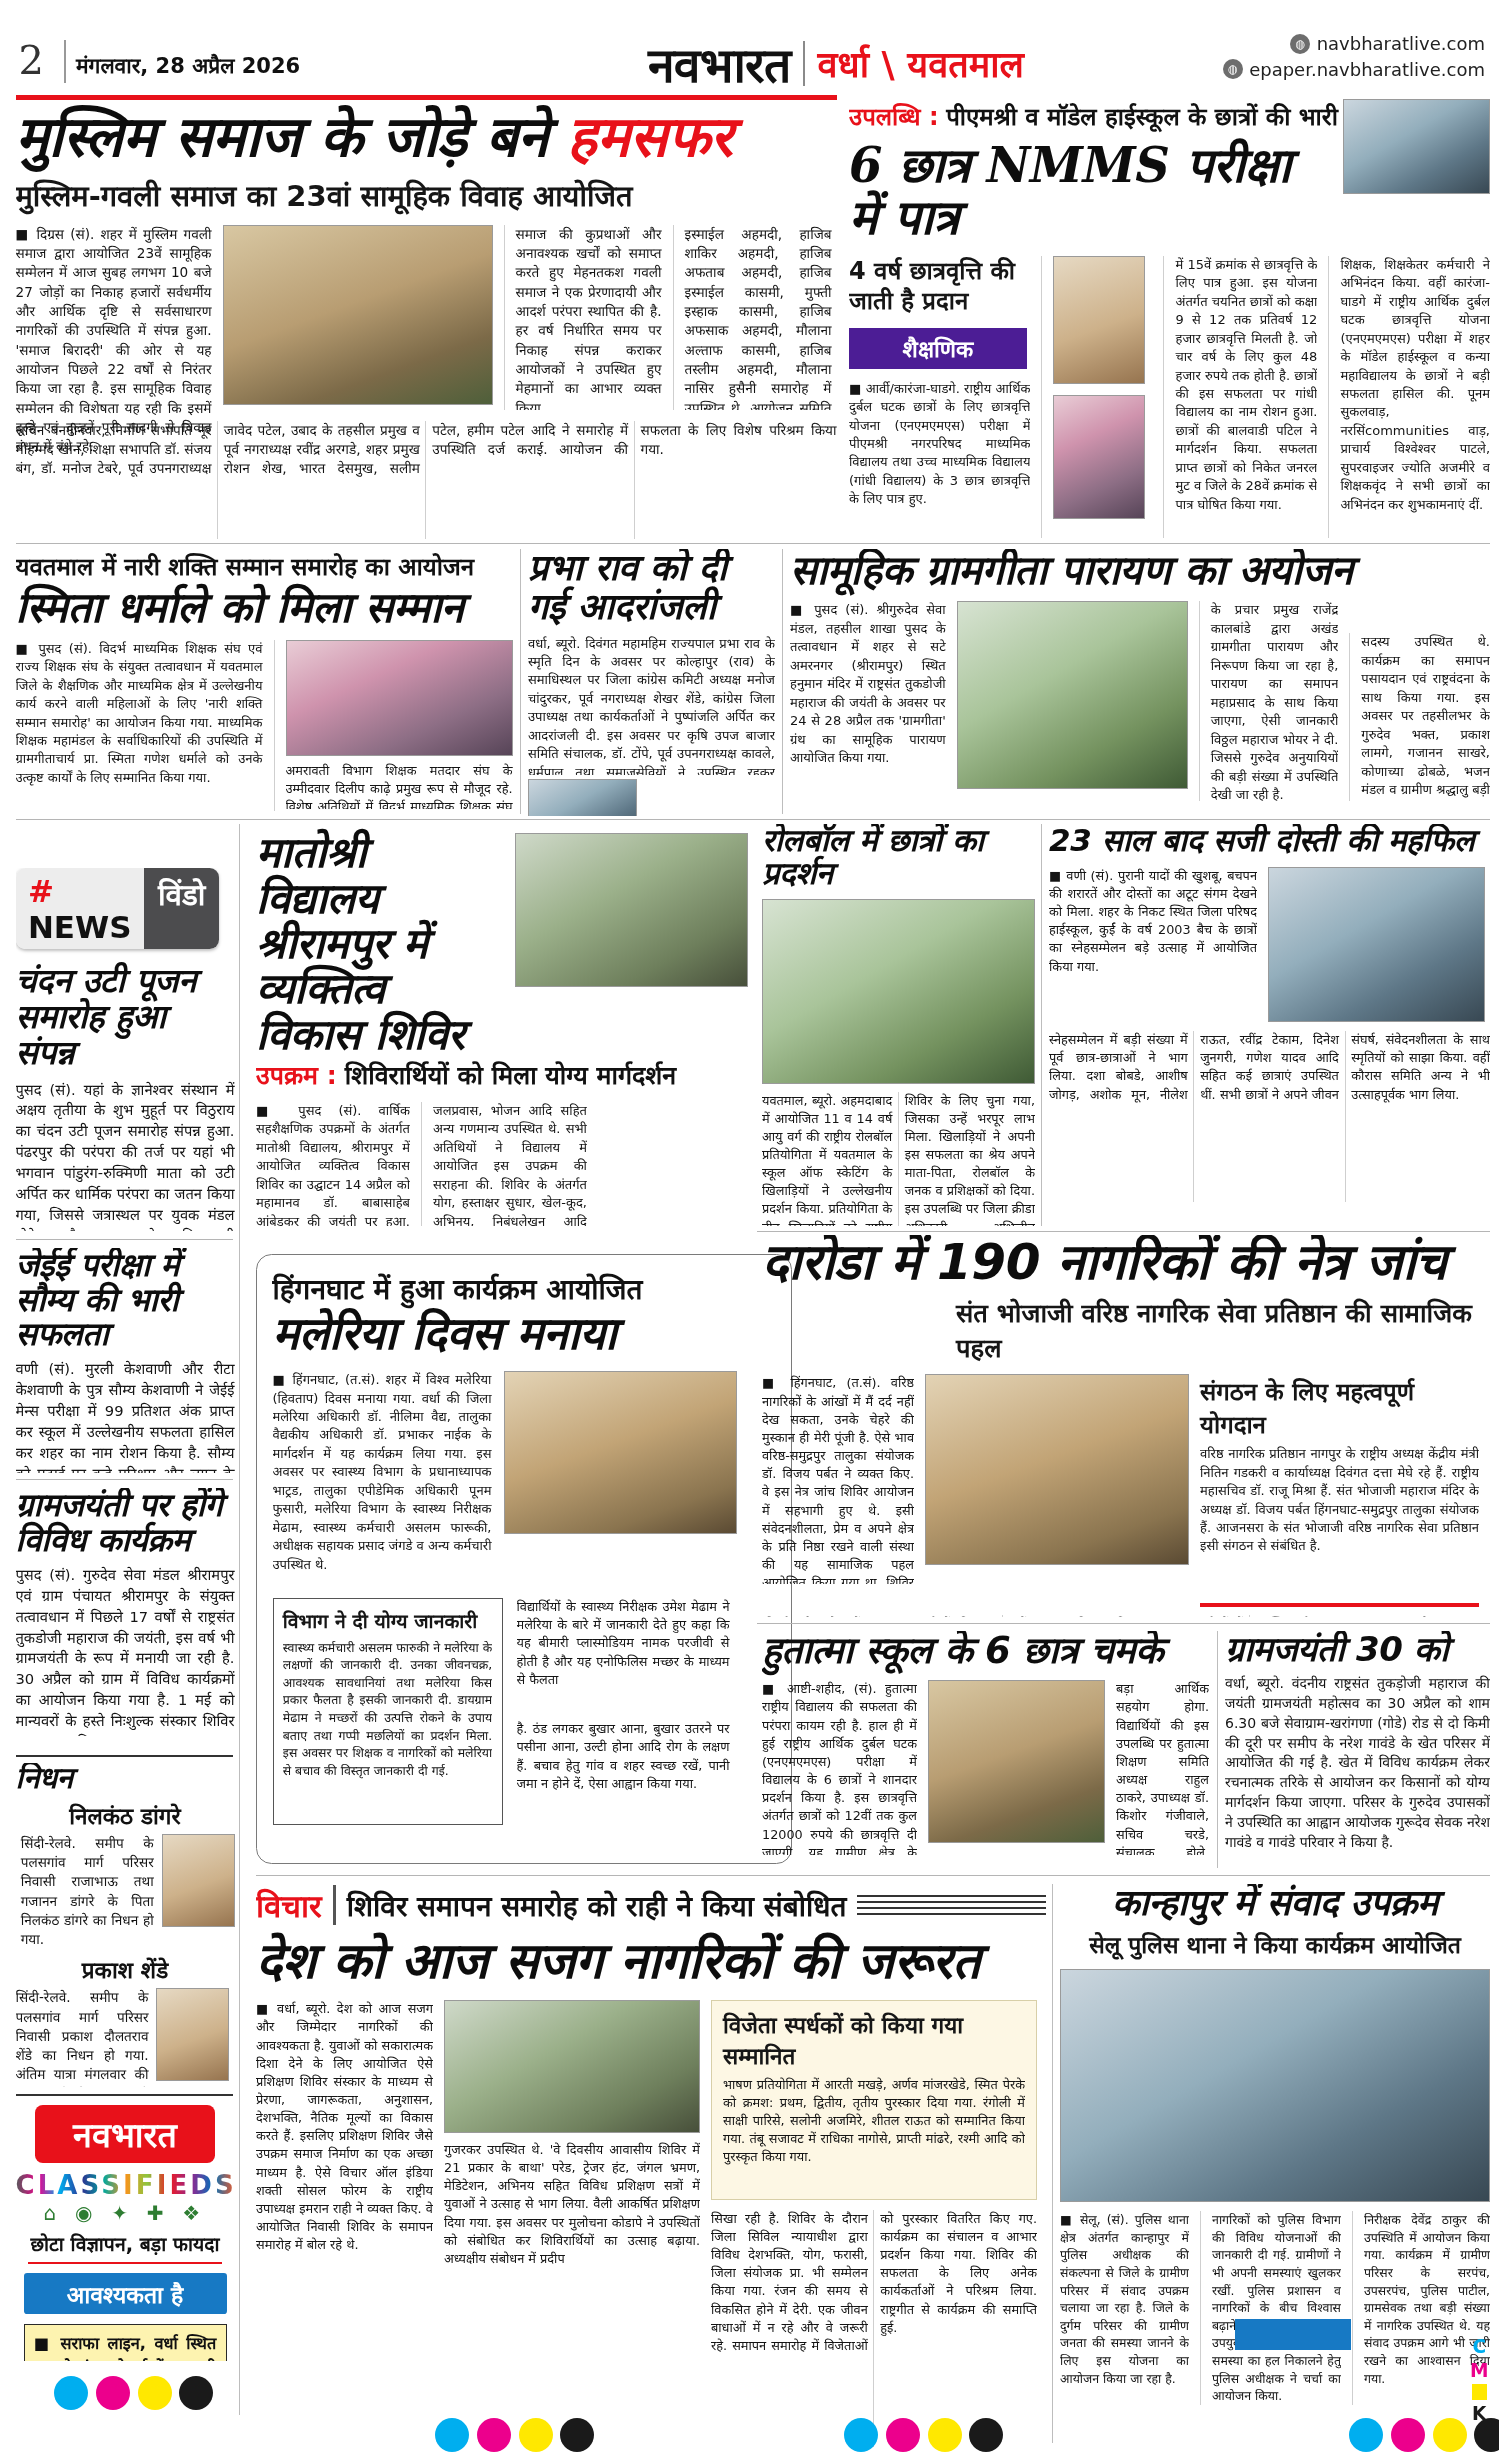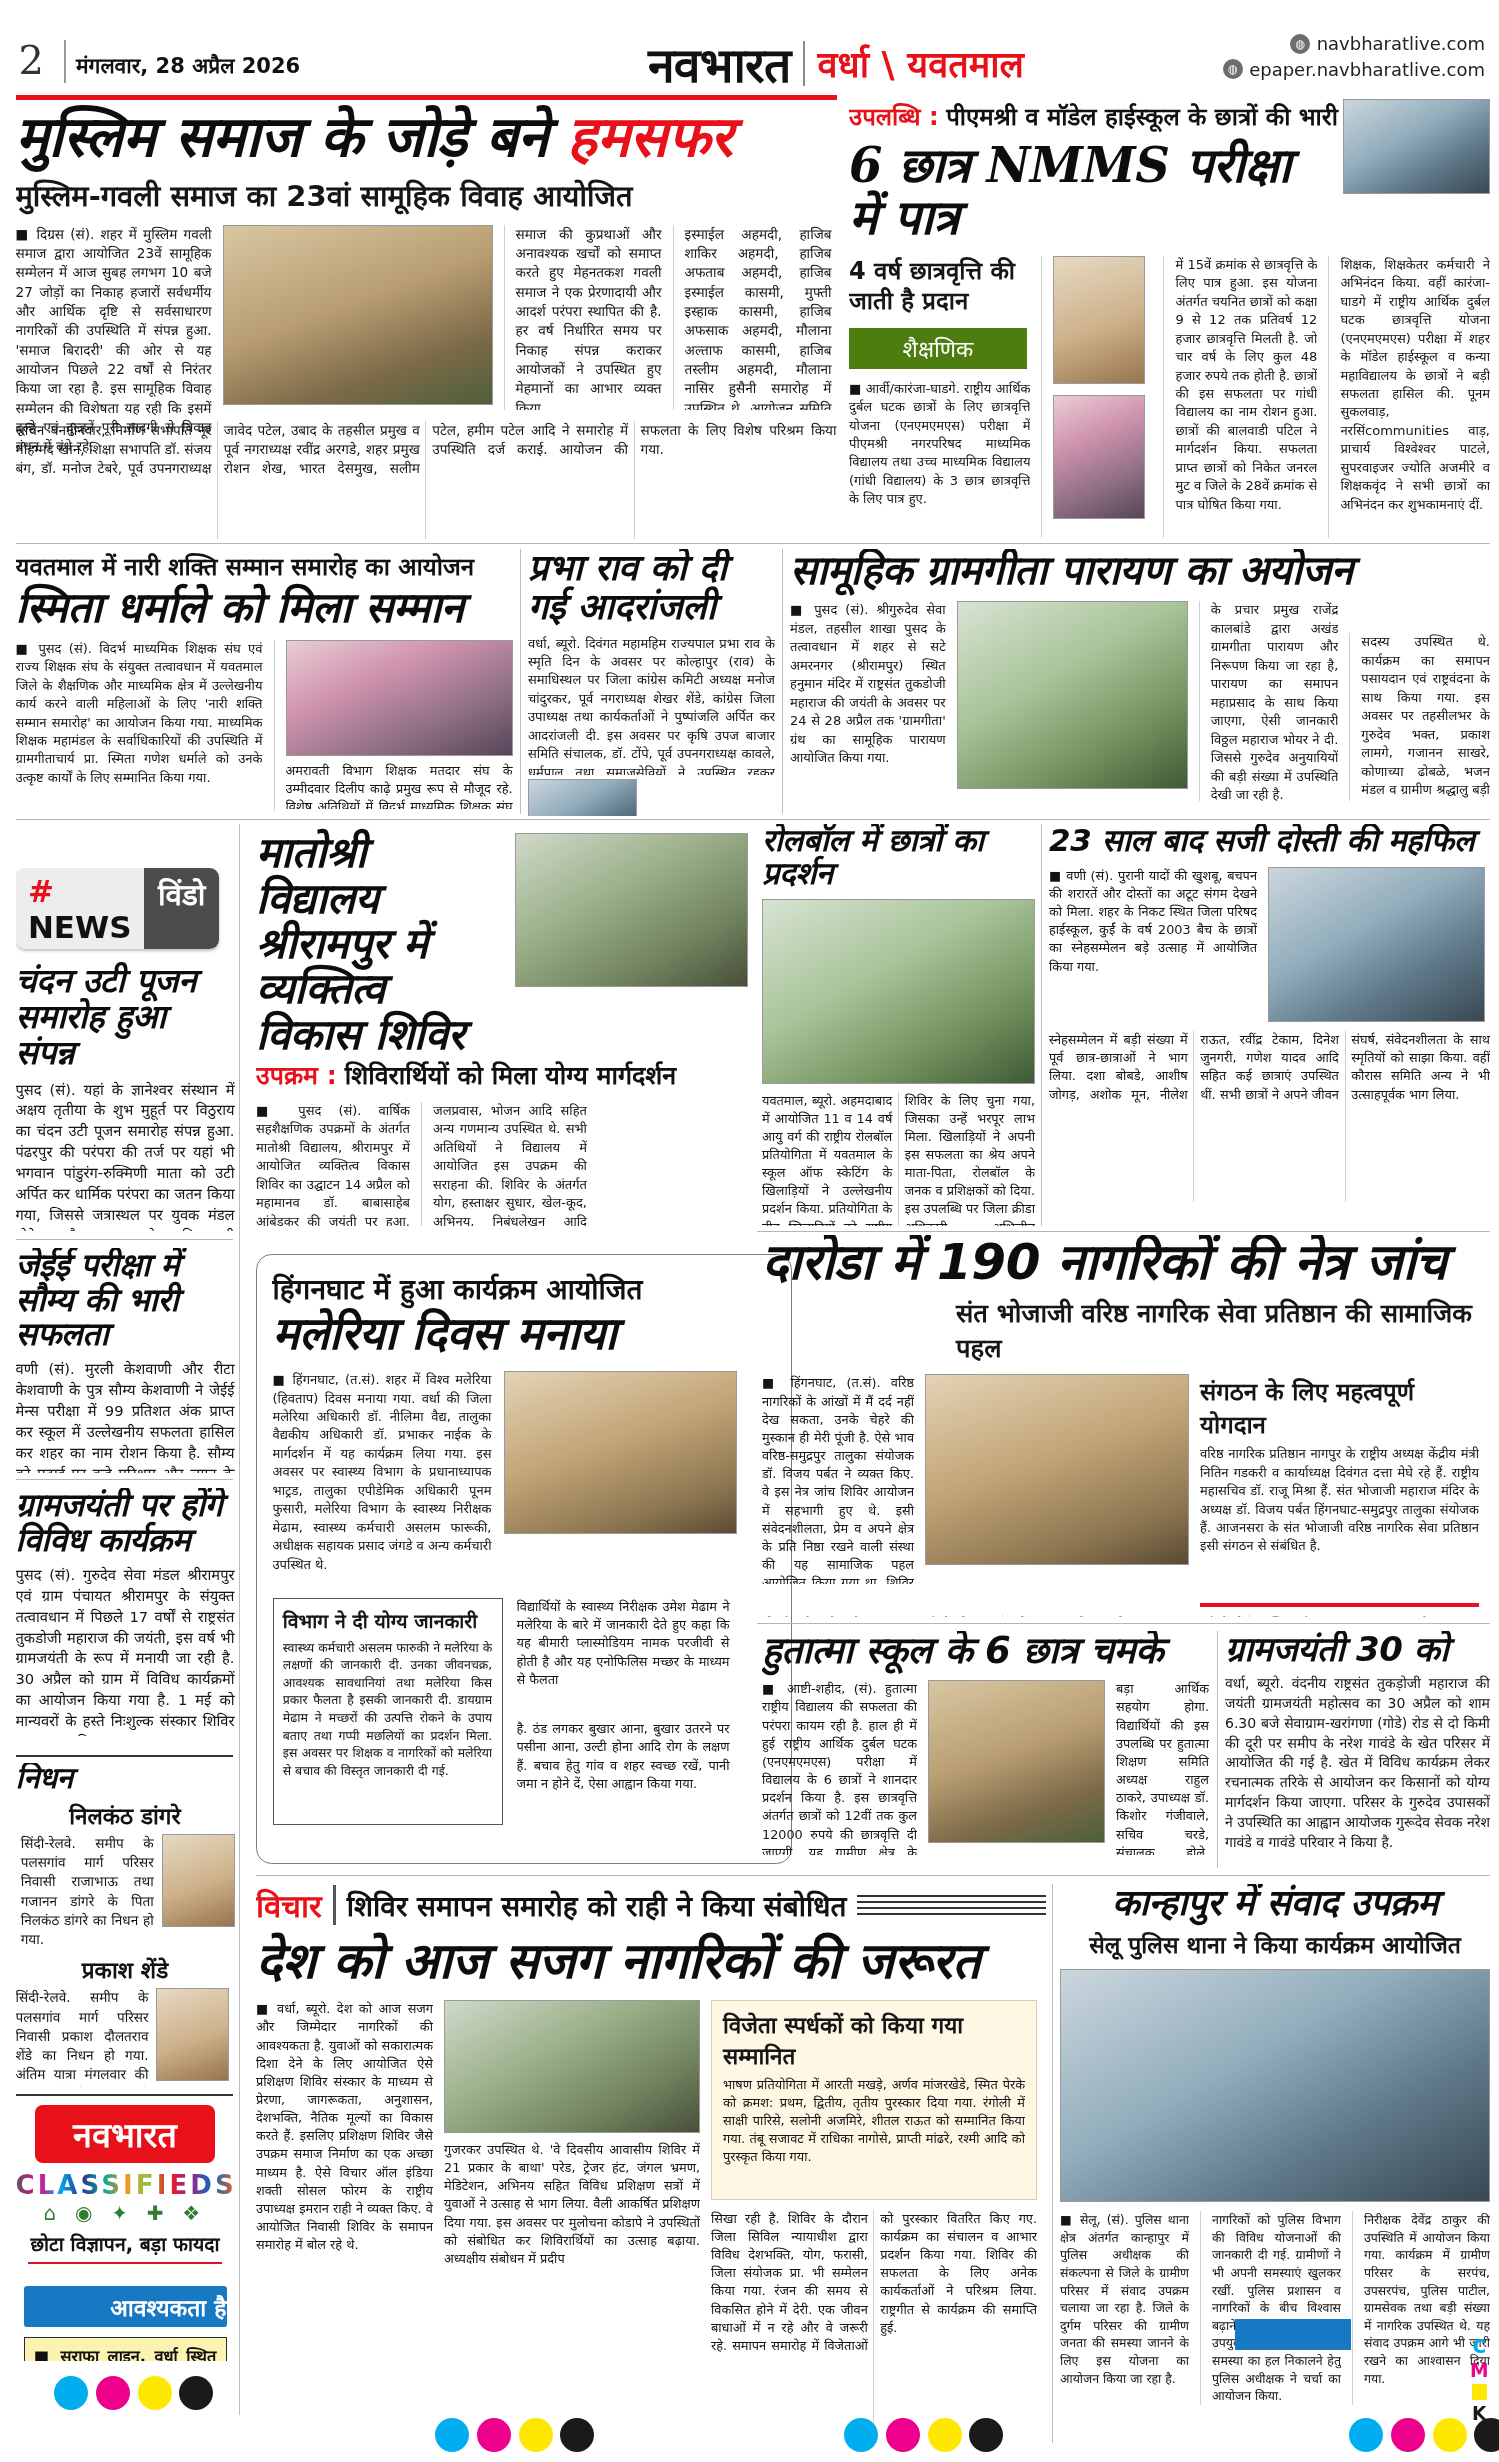--- a/index.html
+++ b/index.html
@@ -17,21 +17,21 @@
   .cols{display:flex;gap:11px;}
   .cols>*+*{border-left:0.8px solid #cfcfcf;padding-left:11px;}
   .ph{border:0.8px solid #9a9a9a;box-sizing:border-box;}
   .g1{background:linear-gradient(160deg,#d8c7a2 0%,#b89d72 45%,#7c6a48 75%,#4e5f3a 100%);}
   .g2{background:linear-gradient(150deg,#cfd9c9 0%,#9bb08a 40%,#6e7f5c 75%,#474f3a 100%);}
   .g3{background:linear-gradient(155deg,#e9cdd6 0%,#cf93ad 35%,#8d6e85 70%,#564457 100%);}
   .g4{background:linear-gradient(150deg,#cbd6de 0%,#93aebc 40%,#5e7787 70%,#384853 100%);}
   .g5{background:linear-gradient(160deg,#e3d3b5 0%,#c2a476 45%,#8a744f 80%,#5a4a33 100%);}
   .g6{background:linear-gradient(150deg,#d7e3d2 0%,#a9c49a 40%,#74925f 72%,#3f5a35 100%);}
   .gp{background:linear-gradient(160deg,#e6d9c3 0%,#cdb18a 55%,#96744f 100%);}
-  .badge-red{background:#4d7c0f;color:#fff;font-weight:400;text-align:center;}
+  .badge-red{background:#4c1d95;color:#fff;font-weight:700;text-align:center;}
   .newsbadge{display:flex;align-items:stretch;border-radius:9.3px;overflow:hidden;
              box-shadow:0 1.6px 3.1px rgba(0,0,0,.25);}
   .newsbadge .l{background:#ededed;padding:4.7px 12.4px;font-weight:800;font-size:31px;}
   .newsbadge .l .h{color:#e8111a;}
   .newsbadge .r{background:#4c4c4e;color:#fff;padding:4.7px 14px;font-weight:800;font-size:29.5px;}
   .insetbox{border:1.6px solid #555;padding:7.8px 9.3px;box-sizing:border-box;background:#fff;}
   .orgbox{border-bottom:4.7px solid #e8111a;box-sizing:border-box;}
   .vbox{background:#fdf7e4;border:0.8px solid #d8cfa8;padding:7.8px 11px;box-sizing:border-box;}
   .mround{border:1.6px solid #7a7a7a;border-radius:15.5px;box-sizing:border-box;padding:14px 15.5px;}
   .dotstrip{position:absolute;display:flex;gap:7.8px;}
@@ -232,21 +232,21 @@
   </div>
 
   <div class="hr" style="left:15.5px;top:2094px;width:217px;background:#333;height:1.6px;"></div>
 
   <div class="abs clip" style="left:15.5px;top:2105px;width:219px;height:256px;text-align:center;">
     <div style="background:#e8111a;border-radius:7.8px;width:180px;margin:0 auto;padding:6.2px 0;color:#fff;font-size:34px;font-weight:800;">नवभारत</div>
     <div class="classletters" style="margin-top:6.2px;">CLASSIFIEDS</div>
     <div style="font-size:20px;letter-spacing:6.2px;color:#2e7d32;margin-top:1.6px;">⌂ ◉ ✦ ✚ ❖</div>
     <div style="font-size:19.4px;font-weight:800;margin-top:4.7px;">छोटा विज्ञापन, बड़ा फायदा</div>
     <div style="height:2.3px;background:#e8111a;width:194px;margin:4.7px auto 0;"></div>
-    <div class="banner-blue" style="width:203px;margin:22px auto 0;text-align:right;">आवश्यकता है</div>
+    <div class="banner-blue" style="width:203px;margin:9px auto 0;">आवश्यकता है</div>
     <div class="yellowbox" style="width:203px;margin:9.3px auto 0;text-align:justify;">■ सराफा लाइन, वर्धा स्थित कठाणे संस ज्वेलर्स में अनुभवी सेल्समैन, सेल्सगर्ल, कैशियर चाहिए. आकर्षक वेतन 2 साल से ऊपर का अनुभव जरुरी. संपर्क: मो. 8788046656, 7588893259. (04/ 28)</div>
   </div>
 
   <div class="abs mround clip" style="left:256px;top:1254px;width:536px;height:610px;">
     <div class="kick" style="font-size:28px;">हिंगनघाट में हुआ कार्यक्रम आयोजित</div>
     <div class="hl" style="font-size:45px;margin-top:3.1px;">मलेरिया दिवस मनाया</div>
     <div style="display:flex;gap:12.4px;margin-top:12.4px;">
       <div class="bt clip" style="width:219px;height:203px;font-size:13px;">■ हिंगनघाट, (त.सं). शहर में विश्व मलेरिया (हिवताप) दिवस मनाया गया. वर्धा की जिला मलेरिया अधिकारी डॉ. नीलिमा वैद्य, तालुका वैद्यकीय अधिकारी डॉ. प्रभाकर नाईक के मार्गदर्शन में यह कार्यक्रम लिया गया. इस अवसर पर स्वास्थ्य विभाग के प्रधानाध्यापक भाट्रड, तालुका एपीडेमिक अधिकारी पूनम फुसारी, मलेरिया विभाग के स्वास्थ्य निरीक्षक मेढाम, स्वास्थ्य कर्मचारी असलम फारूकी, अधीक्षक सहायक प्रसाद जंगडे व अन्य कर्मचारी उपस्थित थे.</div>
       <div class="ph g5" style="width:233px;height:163px;flex:none;"></div>
     </div>

